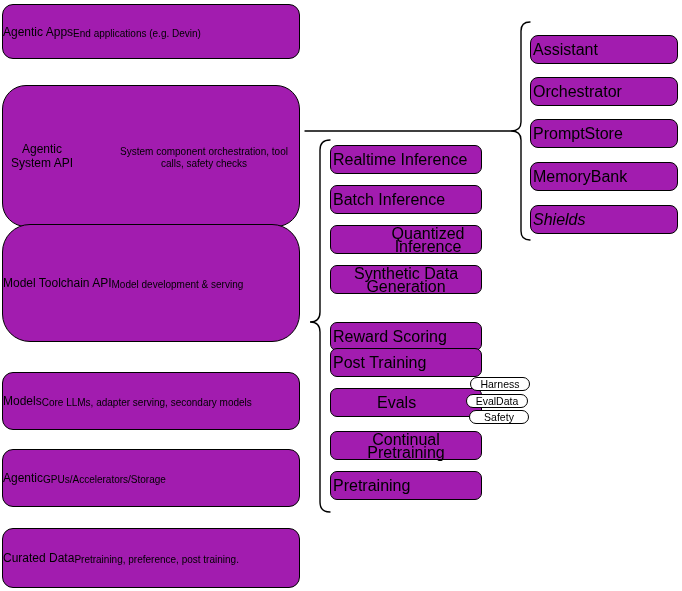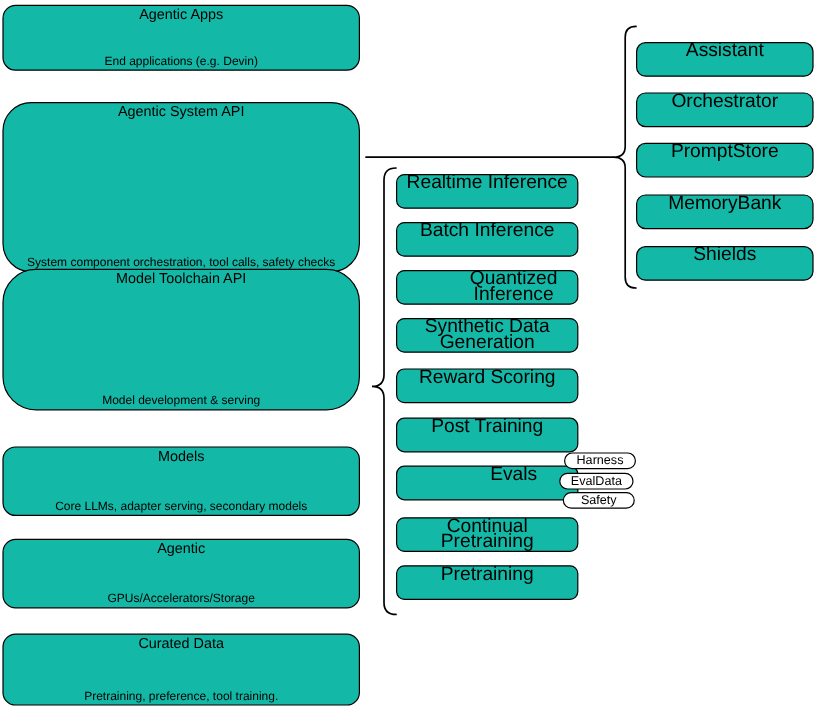--- a/index.html
+++ b/index.html
@@ -15,50 +15,50 @@
   .overlay {
     position: absolute;
     left: 0; top: 0;
     width: 682px; height: 591px;
     pointer-events: none;
   }
   .box {
     position: absolute;
     box-sizing: border-box;
     border: 1.3px solid #000000;
-    background: #14b8a6;
+    background: #a21caf;
     display: flex;
-    flex-direction: column;
+    flex-direction: row;
     align-items: center;
-    justify-content: space-between;
+    justify-content: flex-start;
     text-align: center;
   }
   .box .t { font-size: 12px; line-height: 14px; }
   .box .s { font-size: 10px; line-height: 12px; margin-top: 4px; }
   .box .lbl { font-size: 16px; line-height: 13px; padding: 0 2px; }
 
   
   .lbox { left: 2px; width: 298px; border-radius: 11px; }
   .b-aa  { top: 4px;   height: 55px; }
   .b-asa { top: 85px;  height: 142px; border-radius: 24px; gap: 28px; }
   .b-mta { top: 224px; height: 118px; border-radius: 28px; }
   .b-mo  { top: 372px; height: 58px; }
   .b-hw  { top: 449px; height: 58px; }
   .b-cd  { top: 528px; height: 60px; }
 
   
   .mbox { left: 330px; width: 152px; height: 29px; border-radius: 7px; z-index: 1; }
   .m0 { top: 145px; } .m1 { top: 185px; } .m2 { top: 225px; padding-left: 44px; }
-  .m3 { top: 265px; } .m4 { top: 307px; } .m5 { top: 348px; }
+  .m3 { top: 265px; } .m4 { top: 322px; } .m5 { top: 348px; }
   .m6 { top: 388px; padding-left: 44px; } .m7 { top: 431px; } .m8 { top: 471px; }
 
   
   .rbox { left: 530px; width: 148px; height: 29px; border-radius: 8px; }
   .r0 { top: 35px; } .r1 { top: 77px; } .r2 { top: 119px; }
-  .r3 { top: 162px; } .r4 { top: 205px; }
+  .r3 { top: 162px; } .r4 { top: 205px; font-style: italic; }
 
   
   .pill {
     position: absolute;
     box-sizing: border-box;
     border: 1.3px solid #000000;
     border-radius: 8px;
     background: #ffffff;
     display: flex;
     align-items: center;
@@ -97,21 +97,21 @@
   <div class="box lbox b-mo">
     <div class="t">Models</div>
     <div class="s">Core LLMs, adapter serving, secondary models</div>
   </div>
   <div class="box lbox b-hw">
     <div class="t">Agentic</div>
     <div class="s">GPUs/Accelerators/Storage</div>
   </div>
   <div class="box lbox b-cd">
     <div class="t">Curated Data</div>
-    <div class="s">Pretraining, preference, tool training.</div>
+    <div class="s">Pretraining, preference, post training.</div>
   </div>
 
   <div class="box mbox m0">
     <div class="lbl">Realtime Inference</div>
   </div>
   <div class="box mbox m1">
     <div class="lbl">Batch Inference</div>
   </div>
   <div class="box mbox m2">
     <div class="lbl">Quantized Inference</div>

